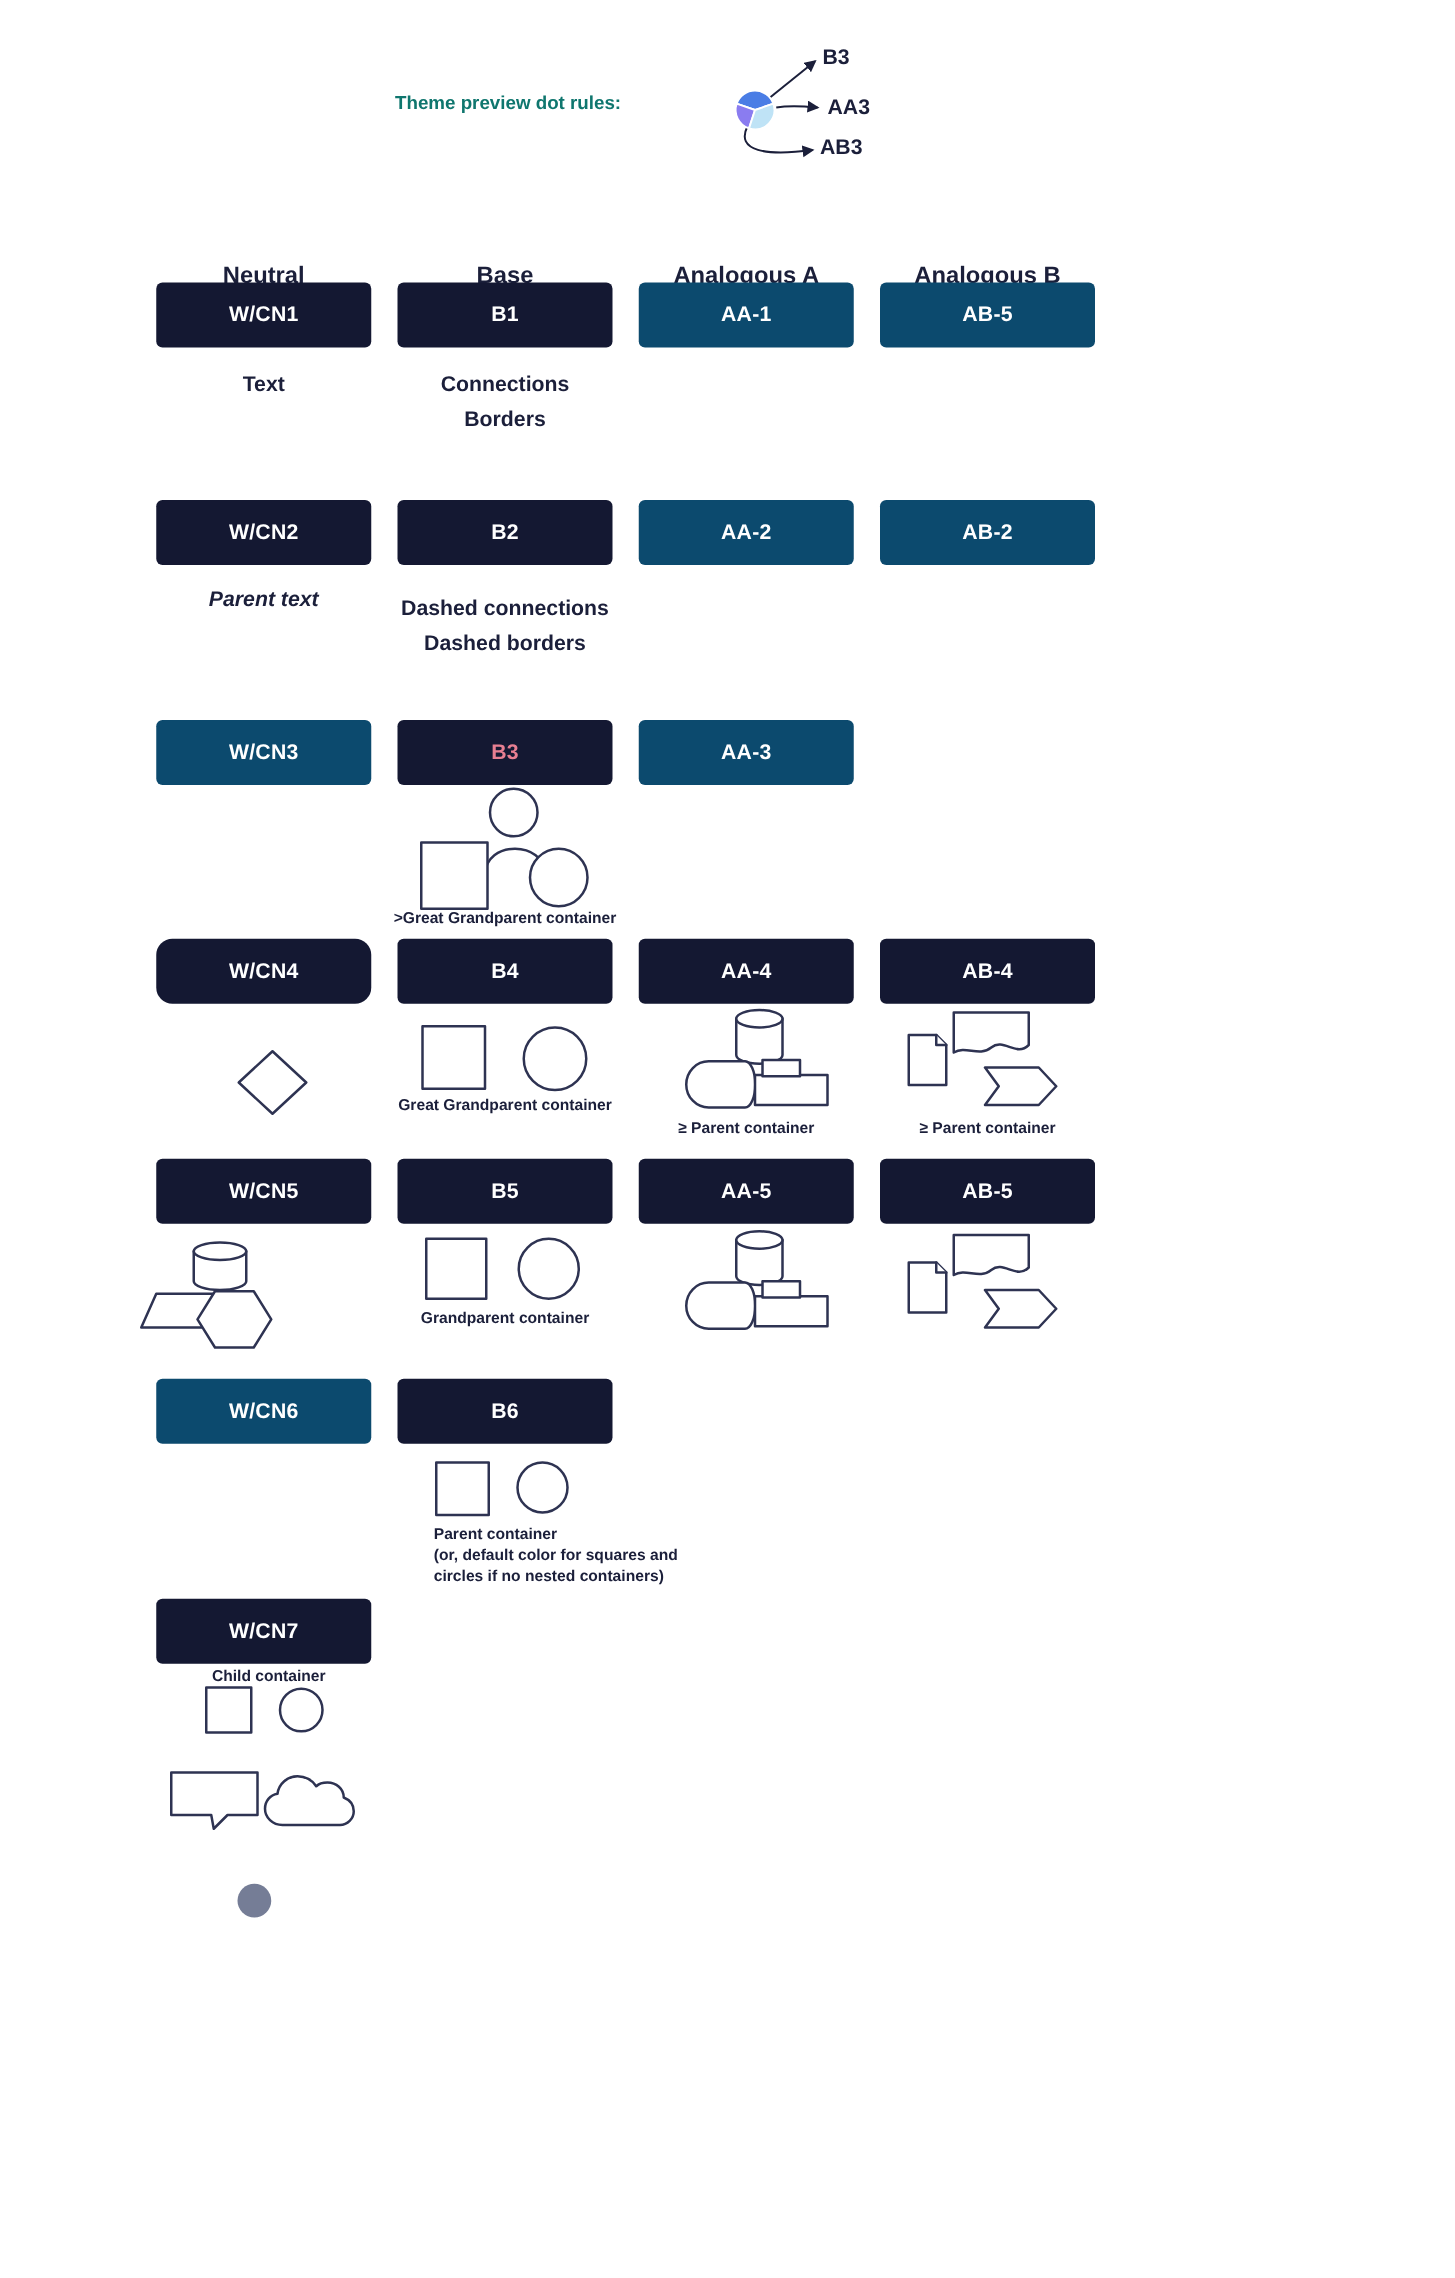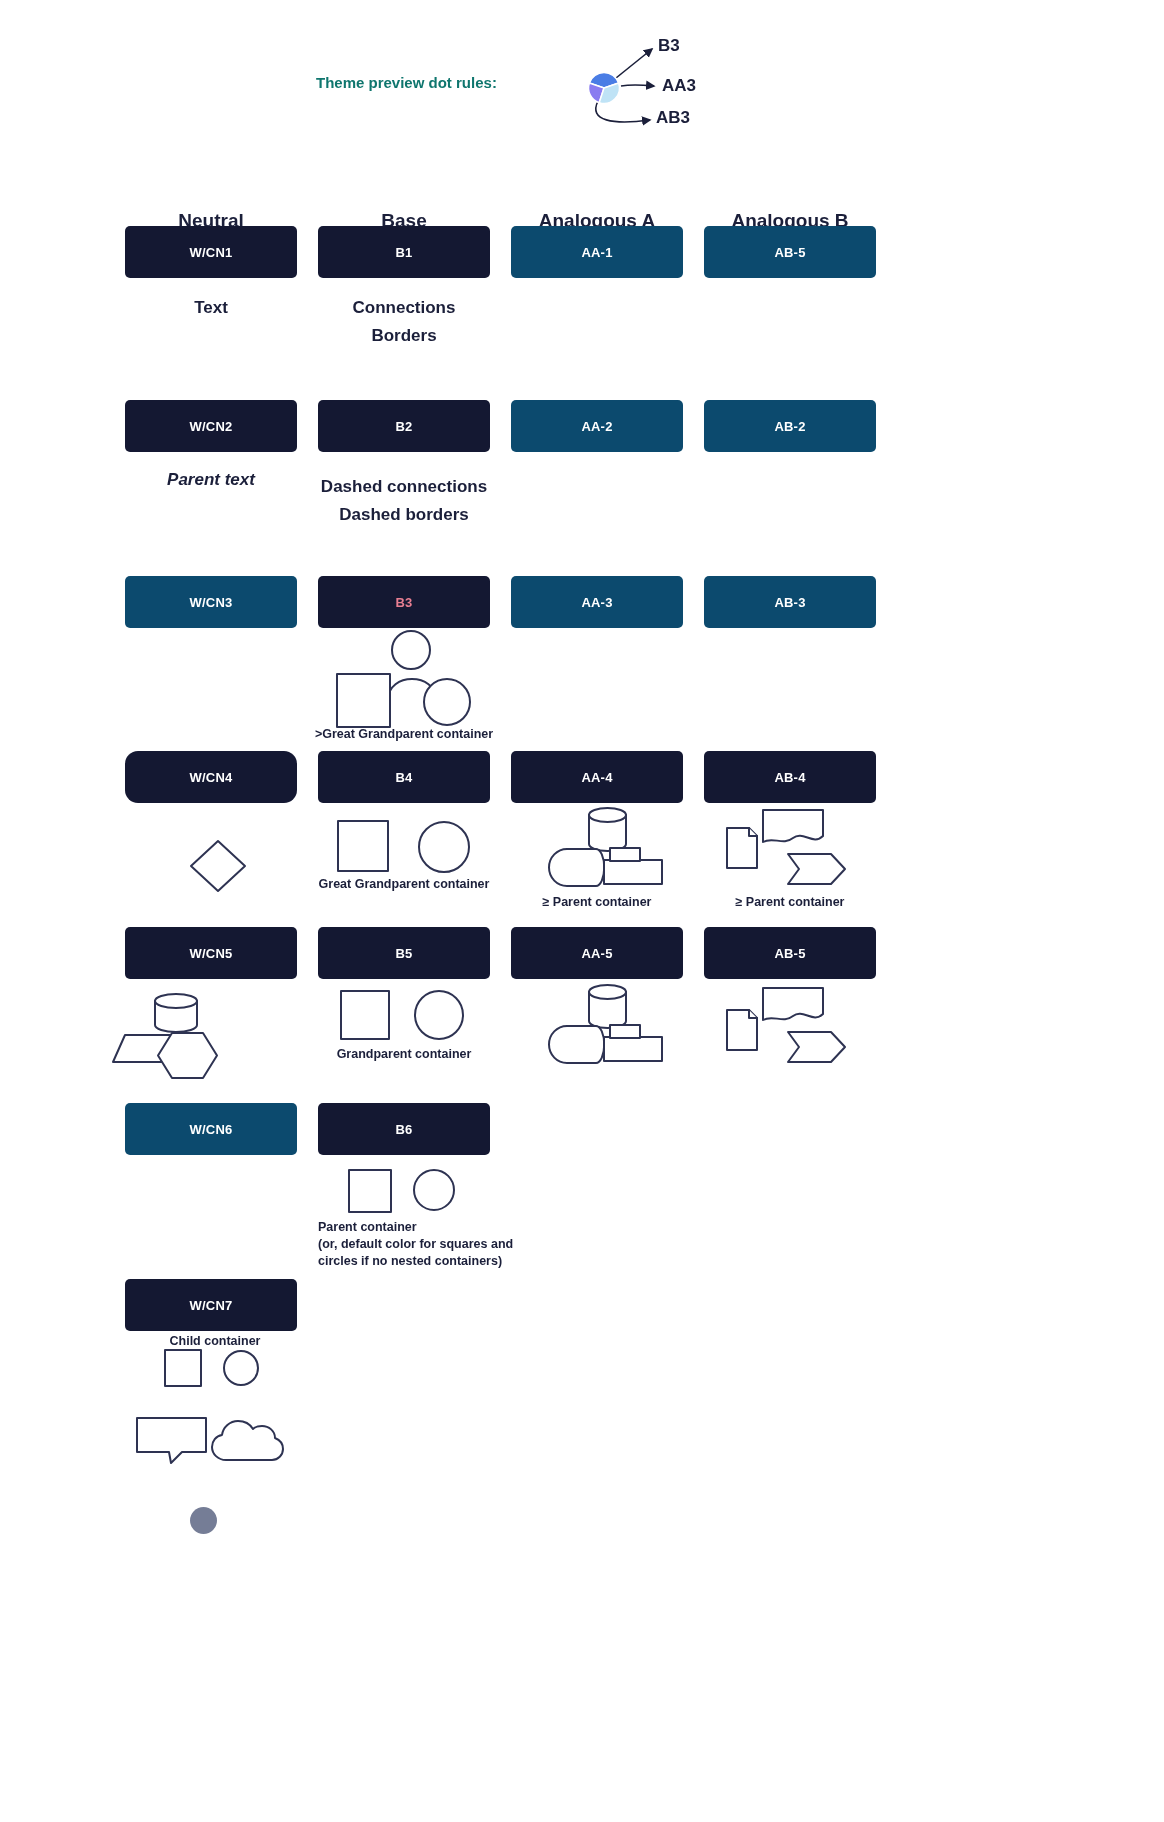--- a/index.html
+++ b/index.html
@@ -6,30 +6,30 @@
   body{font-family:"Liberation Sans", sans-serif;color:#1b1f3a;}
   .canvas{position:relative;width:1164px;height:1822px;background:#ffffff;overflow:hidden;}
   .abs{position:absolute;}
 
   .title{position:absolute;font-size:15px;font-weight:600;color:#0f766e;}
   .dot-label{position:absolute;font-size:17px;font-weight:600;color:#1b1f3a;}
 
   .col-header{position:absolute;width:172px;text-align:center;font-size:19px;font-weight:700;color:#1b1f3a;margin-top:24px;}
 
   .swatch{position:absolute;width:172px;height:52px;border-radius:5px;display:flex;align-items:center;justify-content:center;
-          font-size:13px;font-weight:600;color:#ffffff;letter-spacing:.2px;}
+          font-size:17px;font-weight:600;color:#ffffff;letter-spacing:.2px;}
   .swatch.dark{background:#141832;}
   .swatch.gray{background:#0c4a6e;}
   .swatch.accent-text{color:#e87f92;}
 
   .ann{position:absolute;text-align:center;font-weight:700;color:#1b1f3a;}
   .ann.big{font-size:17px;line-height:28px;}
   .ann.small{font-size:12.5px;line-height:17px;}
   .ann.italic{font-style:italic;}
-  .ann.left{text-align:left;}
+  .ann.left{text-align:left;margin-left:29px;}
 
   .shape-svg{position:absolute;overflow:visible;}
   .shape-svg *{stroke:#2e3352;stroke-width:2;fill:#ffffff;stroke-linejoin:round;stroke-linecap:round;}
 
   .footer-dot{position:absolute;width:27px;height:27px;border-radius:50%;background:#757d96;}
   .footer-note{position:absolute;font-size:19px;font-weight:700;color:#1b1f3a;}
 </style>
 </head>
 <body>
 
@@ -82,21 +82,20 @@
 
   <div class="ann big italic" style="left:125px;top:466px;width:172px;">Parent text</div>
   <div class="ann big" style="left:268px;top:473px;width:272px;">
     <div>Dashed connections</div>
     <div>Dashed borders</div>
   </div>
 
   <div class="swatch gray" style="left:125px;top:576px;">W/CN3</div>
   <div class="swatch dark accent-text" style="left:318px;top:576px;">B3</div>
   <div class="swatch gray" style="left:511px;top:576px;">AA-3</div>
-  <div class="swatch gray" style="left:704px;top:576px;">AB-3</div>
 
   <svg class="shape-svg" style="left:330px;top:624px;" width="150" height="108" viewBox="0 0 150 108">
     <circle cx="81" cy="26" r="19"></circle>
     <path d="M58,76 C58,48 106,48 106,76" fill="none"></path>
     <rect x="7" y="50" width="53" height="53"></rect>
     <circle cx="117" cy="78" r="23"></circle>
   </svg>
   <div class="ann small" style="left:293px;top:726px;width:222px;">&gt;Great Grandparent container</div>
 
   <div class="swatch dark" style="left:125px;top:751px;border-radius:13px;">W/CN4</div>

